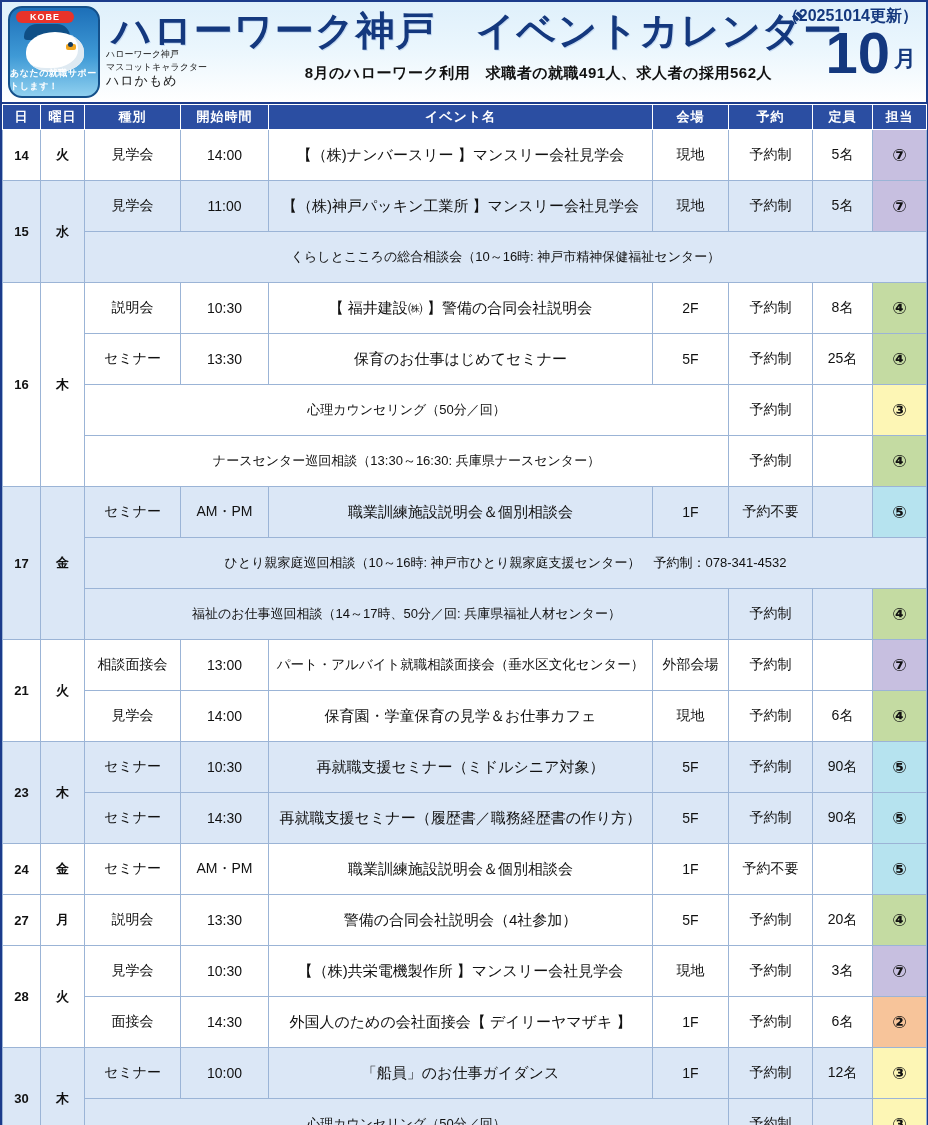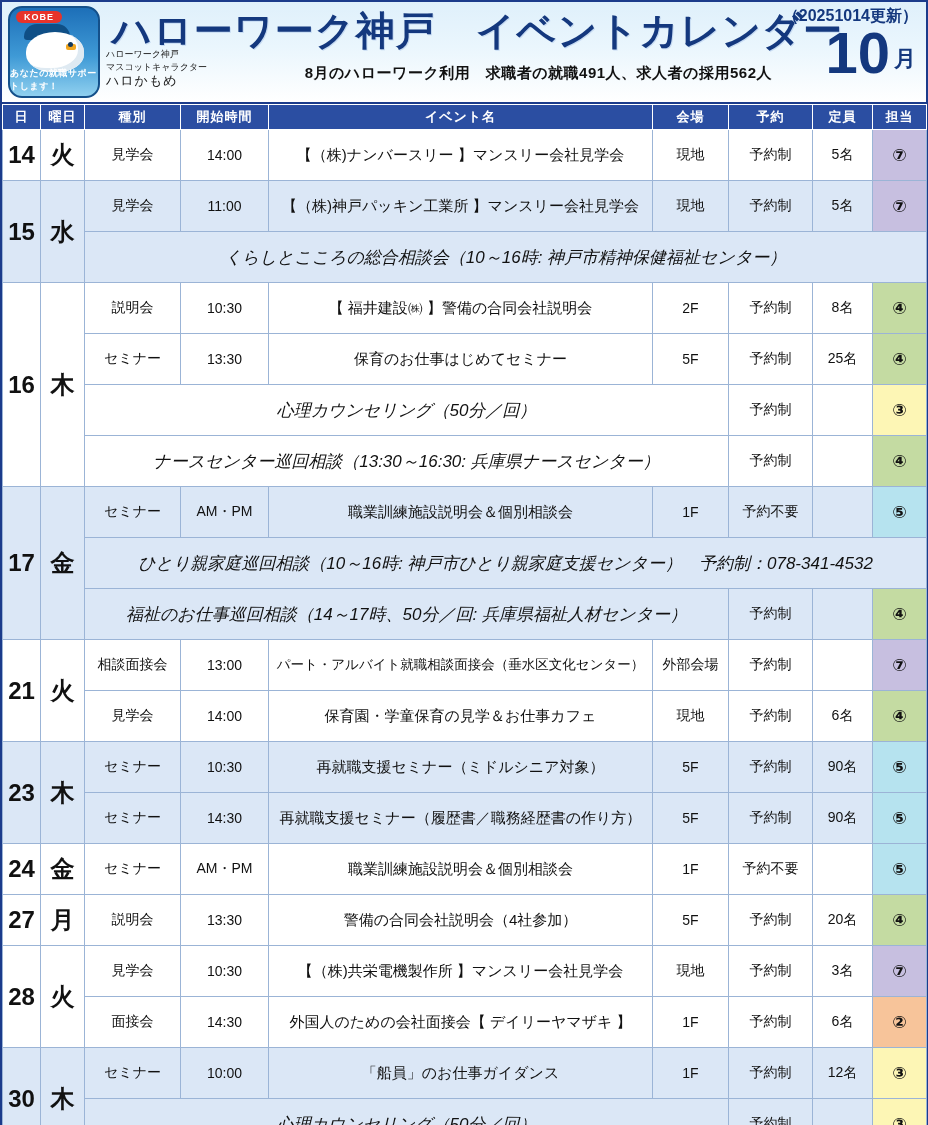--- a/index.html
+++ b/index.html
@@ -23,21 +23,21 @@
     position:absolute;left:6px;top:4px;width:92px;height:92px;
     border-radius:14px;
     background:linear-gradient(to bottom,#1d6fb8 0%,#3f9ad6 55%,#8fd0ef 100%);
     border:2px solid #14508a;
     box-sizing:border-box;
     overflow:hidden;
   }
   .logo .badge{
     position:absolute;left:6px;top:3px;
     background:#e8332a;color:#fff;font-size:9px;font-weight:bold;
-    border-radius:8px;padding:1px 8px;letter-spacing:1px;
+    border-radius:8px;padding:1px 14px;letter-spacing:1px;
   }
   .logo .gull{
     position:absolute;left:16px;top:24px;width:58px;height:40px;
     background:#ffffff;border-radius:50% 50% 45% 45%;
     box-shadow:inset -6px -4px 0 #dfeaf2;
   }
   .logo .gull:after{
     content:"";position:absolute;left:40px;top:12px;width:10px;height:6px;
     background:#f2a61e;border-radius:2px;
   }
@@ -91,24 +91,24 @@
     background:#2b4ea2;color:#ffffff;font-size:13px;font-weight:bold;
     height:22px;border:1px solid #ffffff;letter-spacing:1px;
   }
   td{
     border:1px solid #9bb4d6;
     font-size:14px;color:#111;text-align:center;
     height:48px;
     background:#ffffff;
   }
   tr.alt td{background:#dbe7f6;}
-  td.day,td.dow{font-size:24px;font-weight:bold;}
+  td.day,td.dow{font-size:13px;font-weight:bold;}
   td.event{font-size:15px;}
   td.event.small{font-size:13.5px;}
-  td.wide{font-size:17px;font-style:italic;}
+  td.wide{font-size:13px;}
   td.staff{font-size:17px;font-weight:bold;}
   .s-purple{background:#c7bfe0 !important;}
   .s-green{background:#c4dba2 !important;}
   .s-yellow{background:#fdf6b5 !important;}
   .s-cyan{background:#b6e3ef !important;}
   .s-orange{background:#f7c49a !important;}
 </style>
 </head>
 <body>
 

